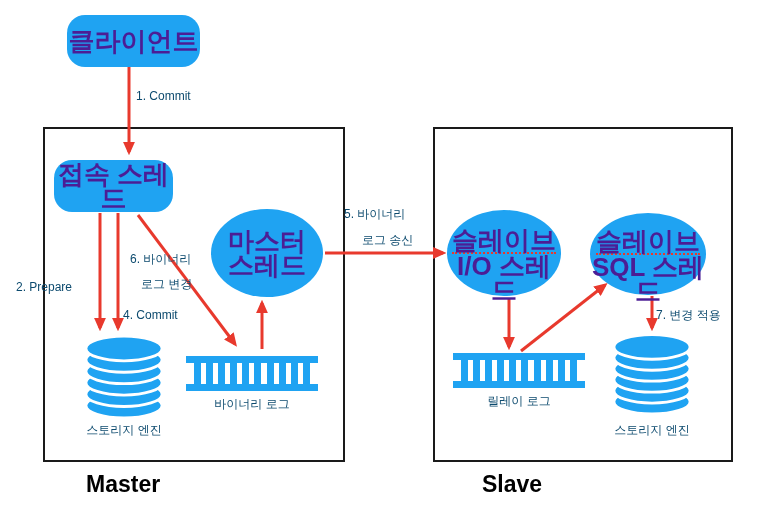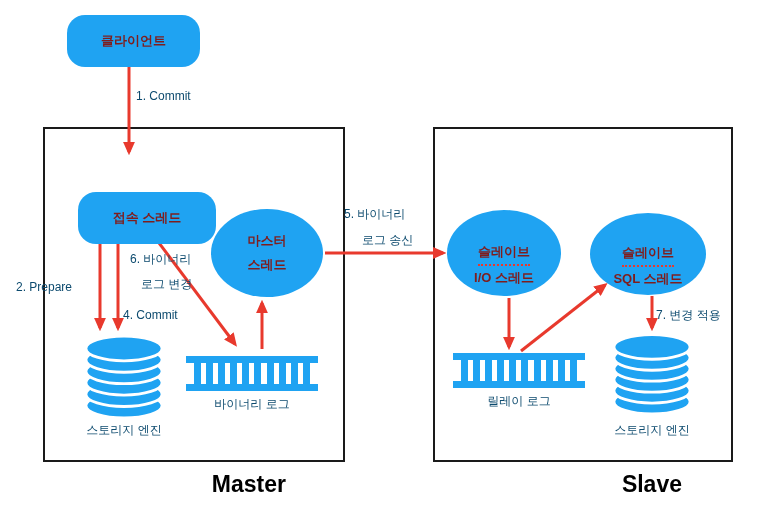--- a/index.html
+++ b/index.html
@@ -17,23 +17,23 @@
     overflow:hidden;
   }
   .frame{
     position:absolute;
     border:2px solid #1a1a1a;
     background:transparent;
   }
   .bluebox{
     position:absolute;
     background:var(--blue);
-    color:#7f1d1d;
+    color:#4c1d95;
     font-weight:bold;
-    font-size:13px;
+    font-size:26px;
     display:flex;
     flex-direction:column;
     align-items:center;
     justify-content:center;
     text-align:center;
     line-height:24px;
   }
   .rounded{border-radius:18px;}
   .ellipse{border-radius:50%;}
   .lbl{
@@ -44,21 +44,21 @@
     white-space:nowrap;
     line-height:20px;
   }
   .lbl.center{text-align:center;}
   .section-lbl{
     position:absolute;
     color:#000000;
     font-weight:bold;
     font-size:23px;
     width:200px;
-    text-align:right;
+    text-align:left;
     white-space:nowrap;
   }
   .underline-red{
     display:inline-block;
     border-bottom:2px dotted var(--red);
     padding-bottom:0px;
     margin-top:23px;
   }
   svg.layer{position:absolute;left:0;top:0;pointer-events:none;}
   .icon{position:absolute;}
@@ -85,21 +85,21 @@
     <path d="M325,253 L443,253" stroke="#e8392d" stroke-width="3" fill="none" marker-end="url(#ah)"></path>
     <path d="M509,298 L509,347" stroke="#e8392d" stroke-width="3" fill="none" marker-end="url(#ah)"></path>
     <path d="M521,351 L605,285" stroke="#e8392d" stroke-width="3" fill="none" marker-end="url(#ah)"></path>
     <path d="M652,296 L652,328" stroke="#e8392d" stroke-width="3" fill="none" marker-end="url(#ah)"></path>
   </svg>
 
   <div class="bluebox rounded" style="left:67px;top:15px;width:133px;height:52px;">
     <span>클라이언트</span>
   </div>
 
-  <div class="bluebox rounded" style="left:78px;top:160px;width:138px;height:52px;margin-top:32px;">
+  <div class="bluebox rounded" style="left:54px;top:160px;width:119px;height:52px;">
     <span>접속 스레드</span>
   </div>
 
   <div class="bluebox ellipse" style="left:211px;top:209px;width:112px;height:88px;">
     <span>마스터</span>
     <span>스레드</span>
   </div>
 
   <div class="bluebox ellipse" style="left:447px;top:210px;width:114px;height:86px;">
     <span class="underline-red">슬레이브</span>

